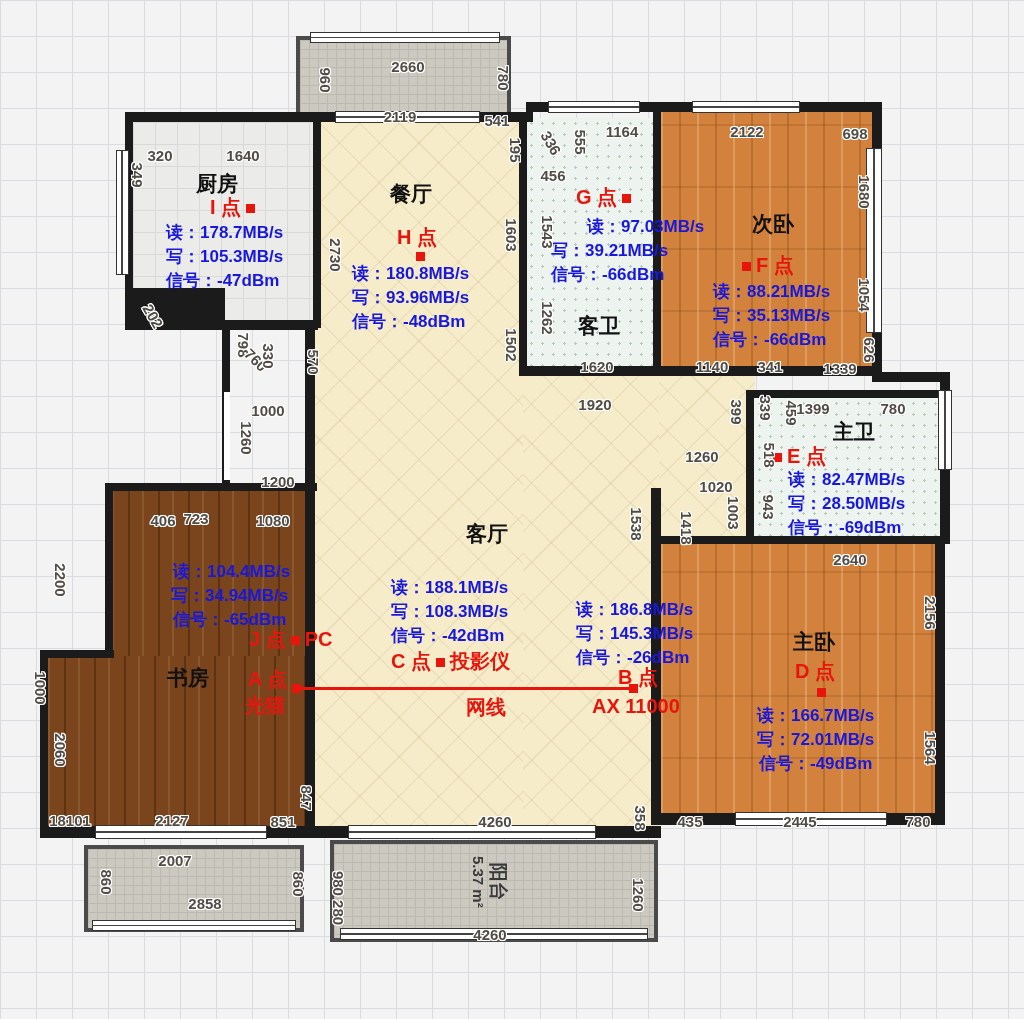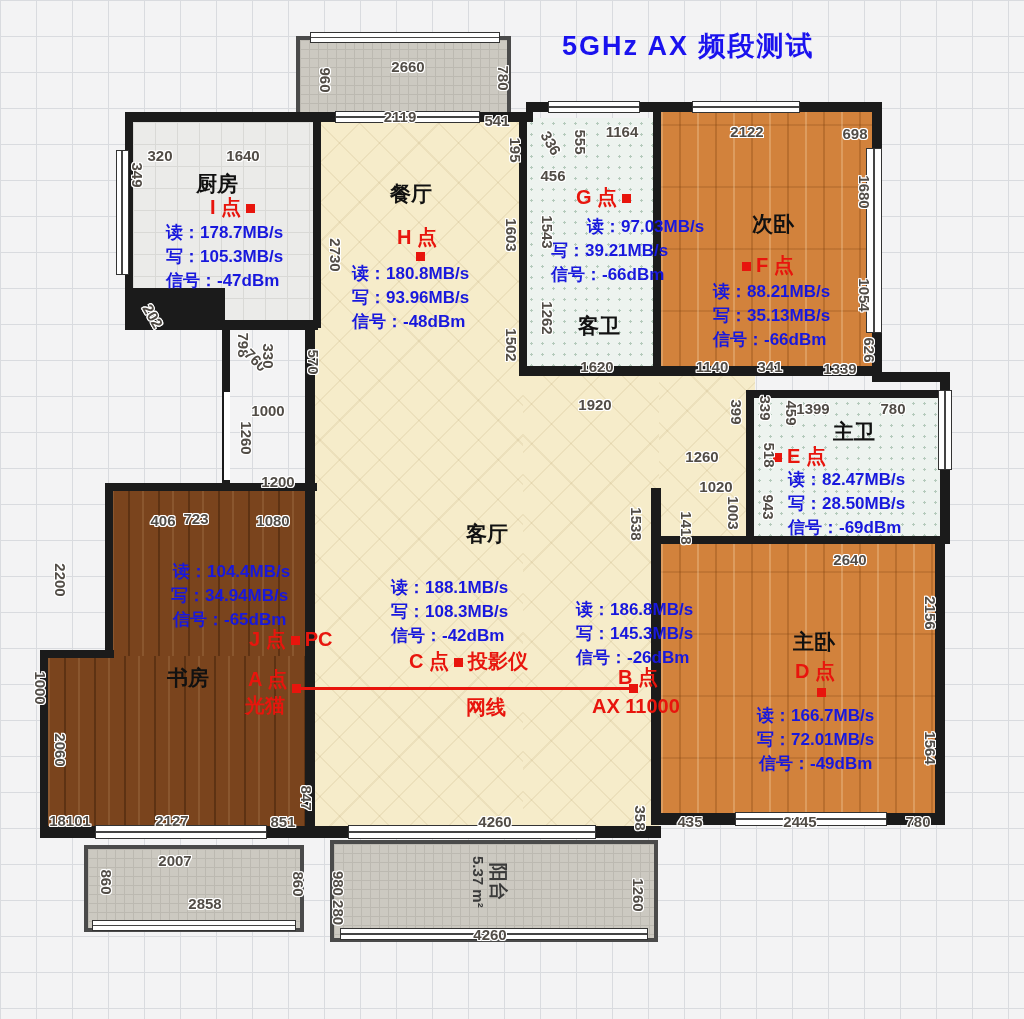--- a/index.html
+++ b/index.html
@@ -98,21 +98,20 @@
   <div class="winh" style="left:335px;top:111px;width:145px;height:12px;"></div>
   <div class="winh" style="left:548px;top:101px;width:92px;height:12px;"></div>
   <div class="winh" style="left:692px;top:101px;width:108px;height:12px;"></div>
   <div class="winh" style="left:735px;top:812px;width:152px;height:14px;"></div>
   <div class="winh" style="left:348px;top:825px;width:248px;height:14px;"></div>
   <div class="winh" style="left:95px;top:825px;width:172px;height:14px;"></div>
   <div class="winh" style="left:340px;top:928px;width:308px;height:12px;"></div>
   <div class="winh" style="left:92px;top:920px;width:204px;height:11px;"></div>
   <div class="winh" style="left:224px;top:392px;width:6px;height:88px;border:none;background:#fff;"></div>
 
-  <div id="title">5GHz AX 频段测试</div>
 
   <div class="lbl room-name" style="left:196px;top:170px;">厨房</div>
   <div class="lbl red" style="left:210px;top:194px;"><span>I 点</span><span class="sq"></span></div>
   <div class="lbl blue" style="left:166px;top:221px;">读：178.7MB/s</div>
   <div class="lbl blue" style="left:166px;top:245px;">写：105.3MB/s</div>
   <div class="lbl blue" style="left:166px;top:269px;">信号：-47dBm</div>
 
   <div class="lbl room-name" style="left:390px;top:180px;">餐厅</div>
   <div class="lbl red" style="left:397px;top:224px;">H 点</div>
   <div class="sq-abs" style="left:416px;top:252px;"></div>
@@ -135,21 +134,21 @@
   <div class="lbl room-name" style="left:833px;top:418px;">主卫</div>
   <div class="lbl red" style="left:768px;top:443px;"><span class="sq"></span><span>E 点</span></div>
   <div class="lbl blue" style="left:788px;top:468px;">读：82.47MB/s</div>
   <div class="lbl blue" style="left:788px;top:492px;">写：28.50MB/s</div>
   <div class="lbl blue" style="left:788px;top:516px;">信号：-69dBm</div>
 
   <div class="lbl room-name" style="left:466px;top:520px;">客厅</div>
   <div class="lbl blue" style="left:391px;top:576px;">读：188.1MB/s</div>
   <div class="lbl blue" style="left:391px;top:600px;">写：108.3MB/s</div>
   <div class="lbl blue" style="left:391px;top:624px;">信号：-42dBm</div>
-  <div class="lbl red" style="left:409px;top:648px;"><span>C 点</span><span class="sq"></span><span>投影仪</span></div>
+  <div class="lbl red" style="left:391px;top:648px;"><span>C 点</span><span class="sq"></span><span>投影仪</span></div>
 
   <div class="lbl blue" style="left:576px;top:598px;">读：186.8MB/s</div>
   <div class="lbl blue" style="left:576px;top:622px;">写：145.3MB/s</div>
   <div class="lbl blue" style="left:576px;top:646px;">信号：-26dBm</div>
   <div class="lbl red" style="left:618px;top:664px;">B 点</div>
   <div class="sq-abs" style="left:629px;top:684px;"></div>
   <div class="lbl red" style="left:592px;top:695px;">AX 11000</div>
 
   <div class="lbl room-name" style="left:793px;top:628px;">主卧</div>
   <div class="lbl red" style="left:795px;top:658px;">D 点</div>

